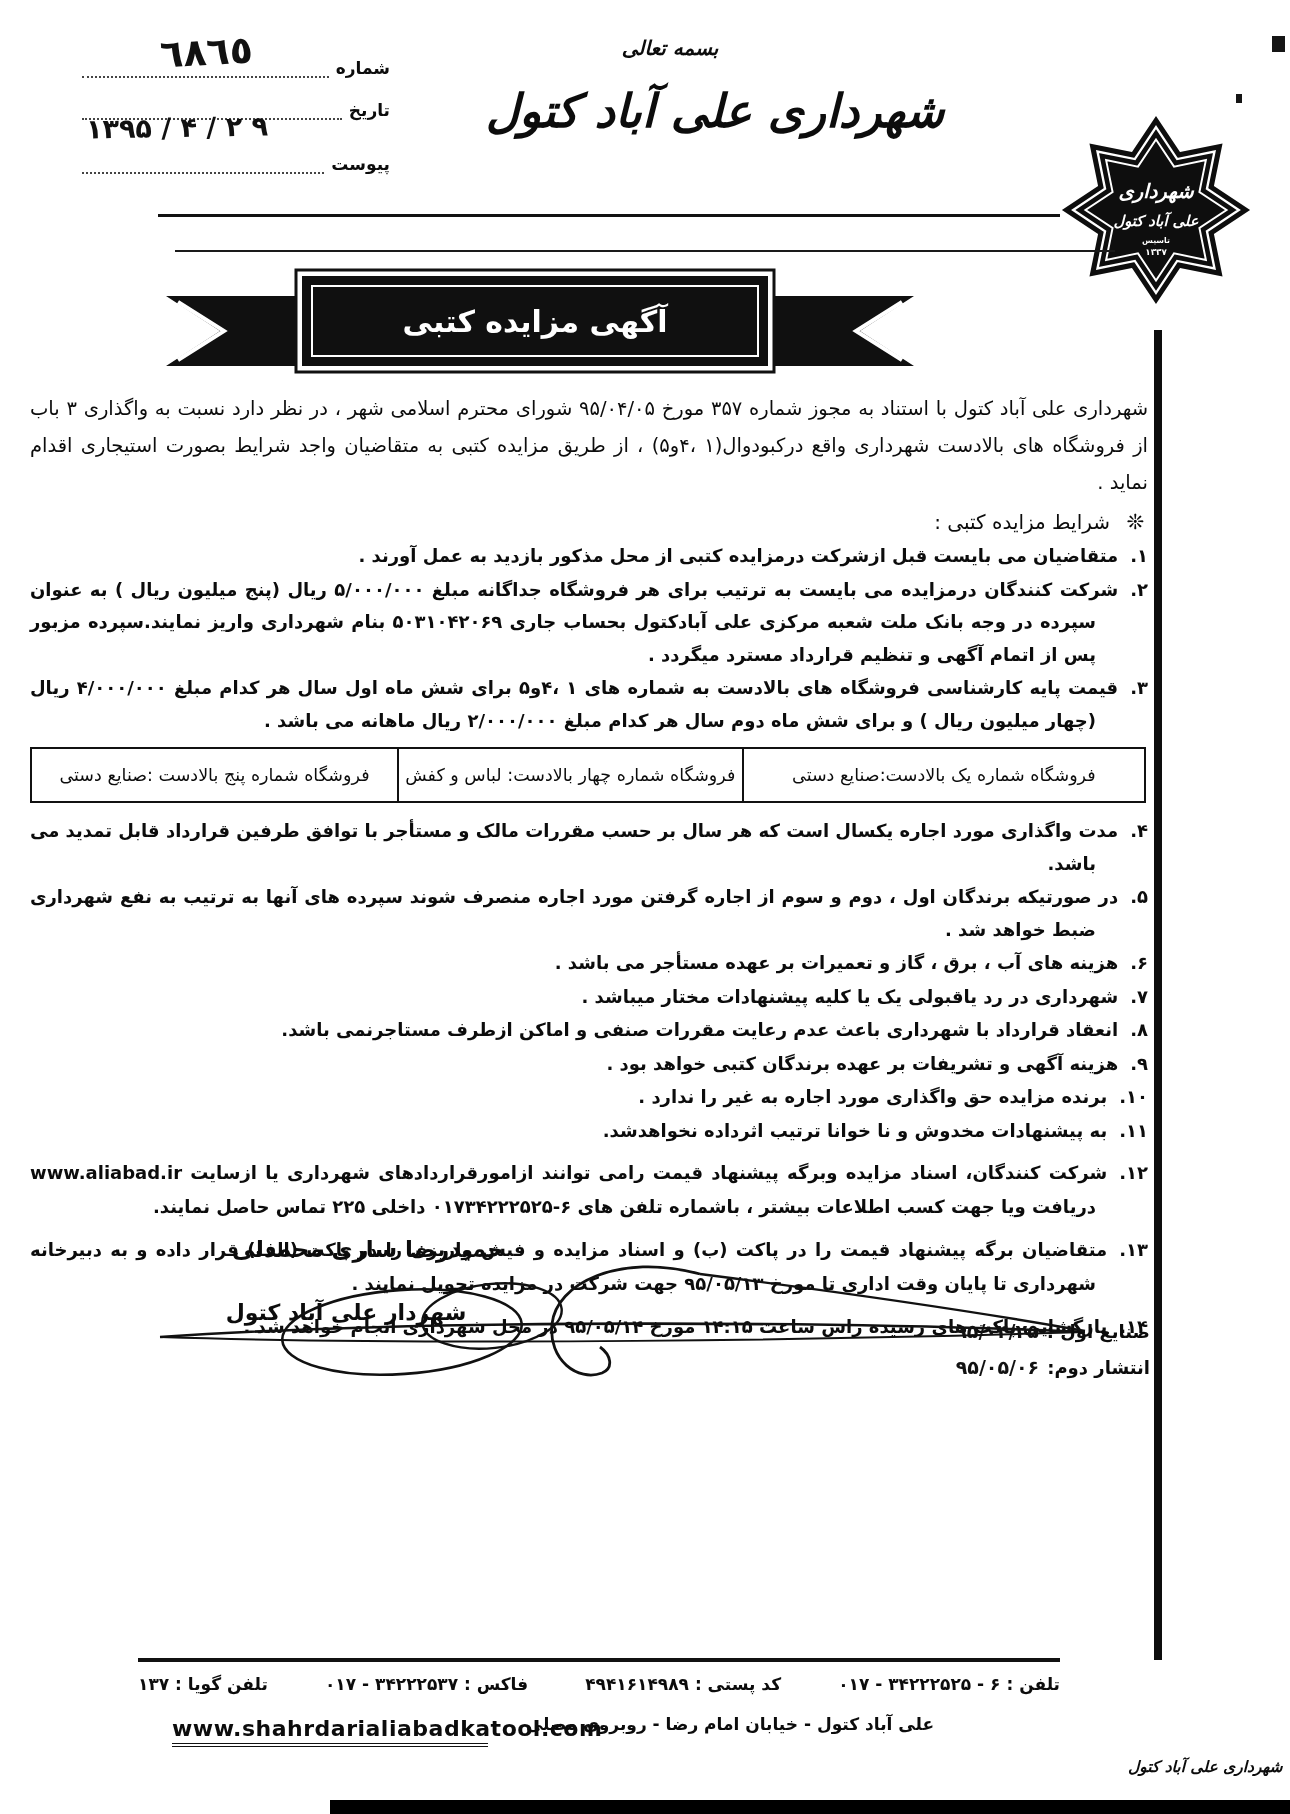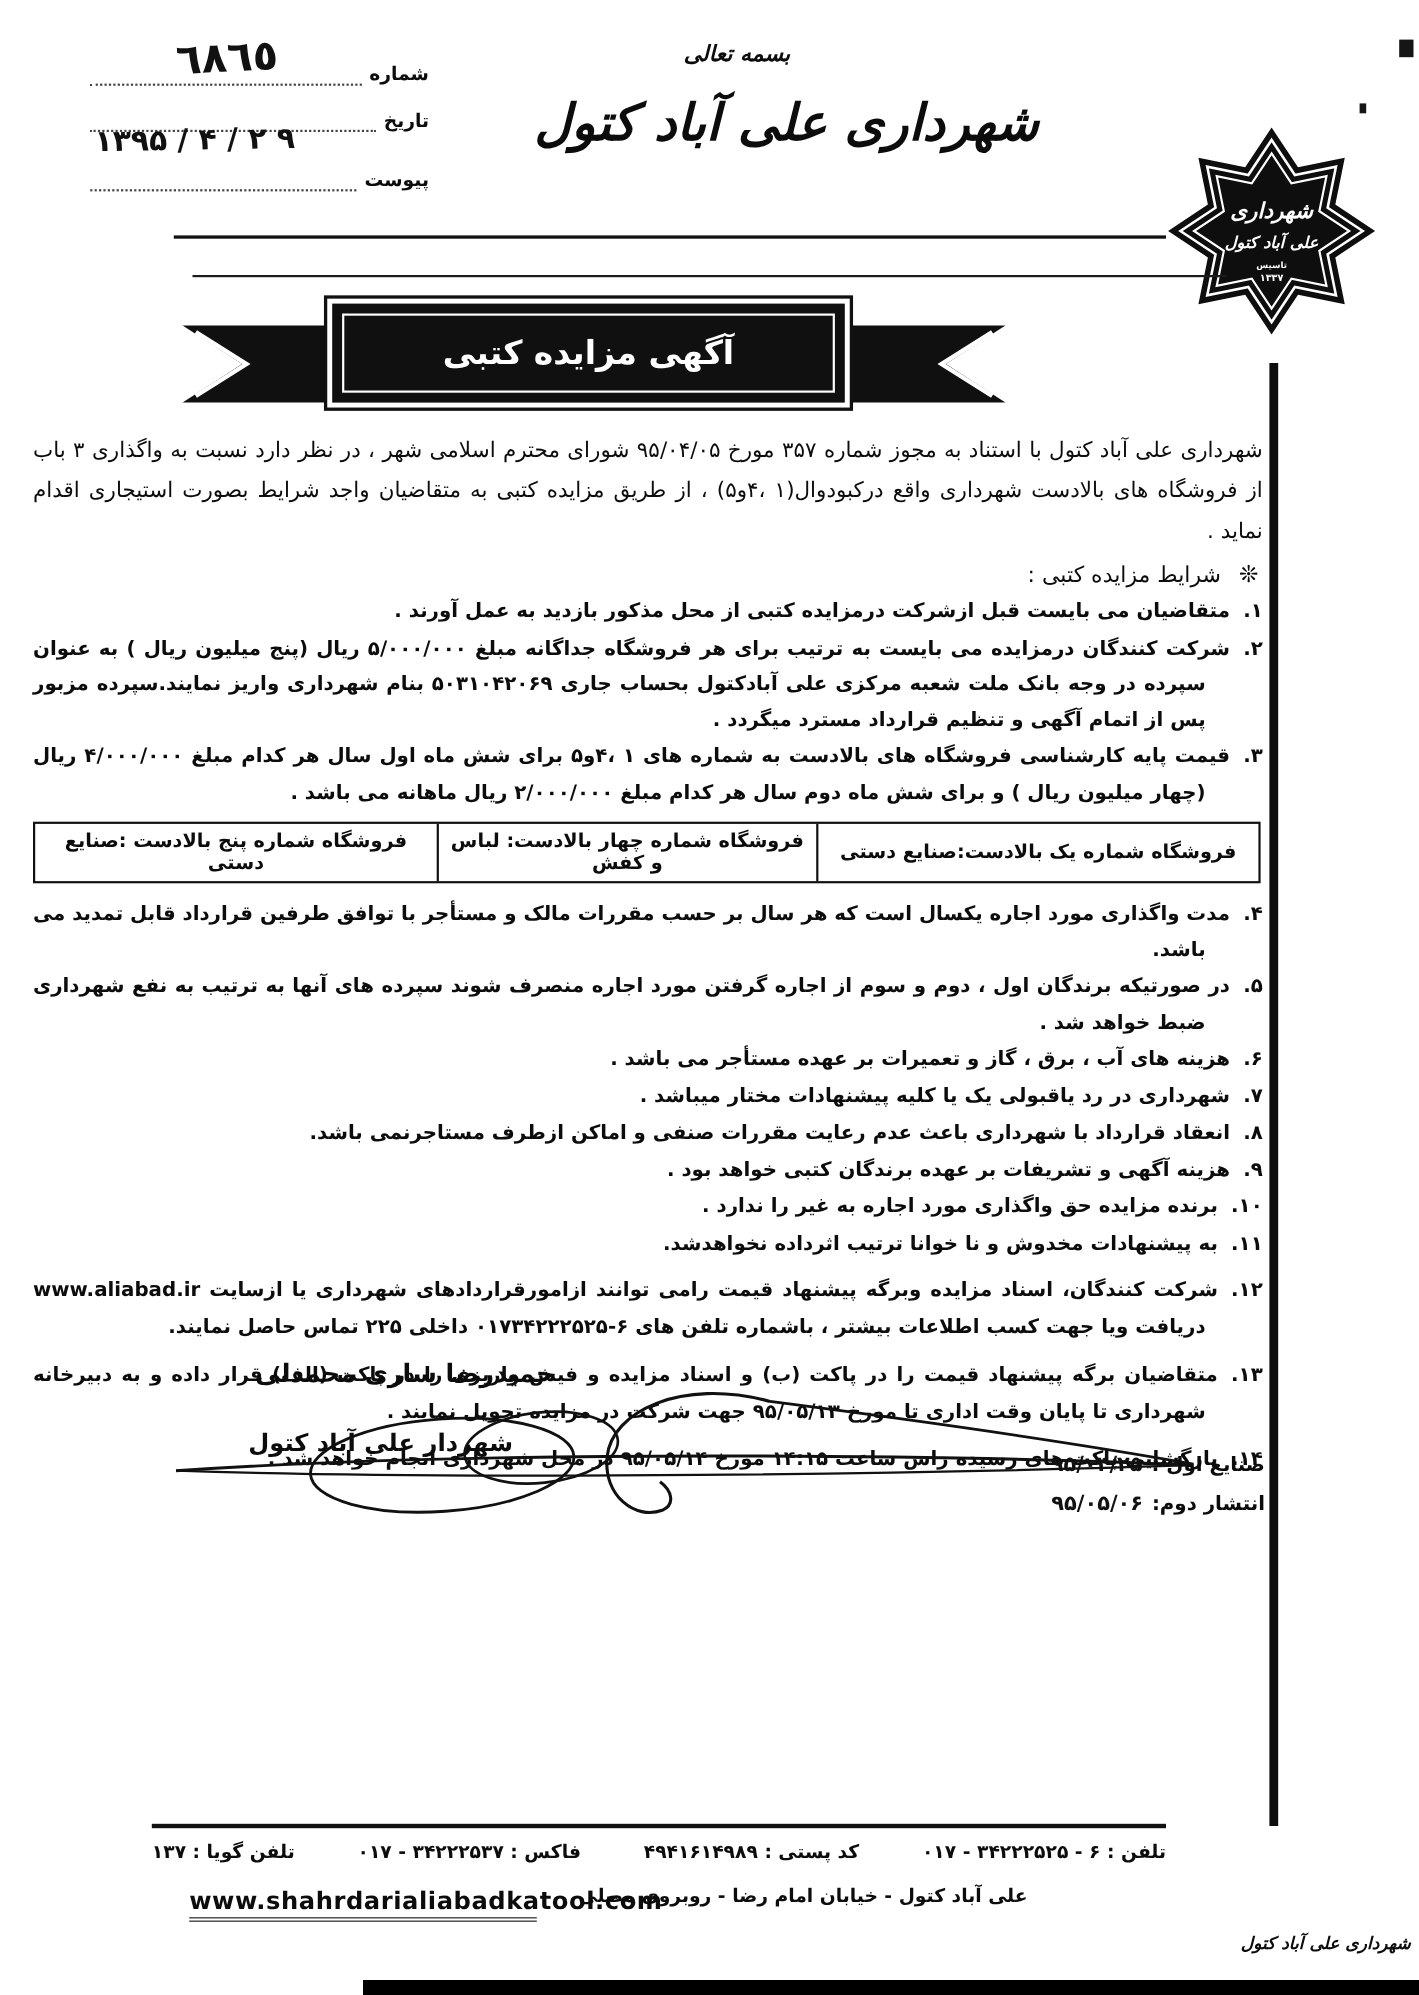--- a/index.html
+++ b/index.html
@@ -34,21 +34,21 @@
   #flow{left:30px;top:390px;width:1118px;direction:rtl;}
   .intro{font-size:19.5px;font-weight:400;line-height:37px;text-align:justify;}
   .cond-head{font-size:20px;font-weight:400;margin:9px 4px 6px 0;direction:rtl;}
   .cond-head .star{font-size:21px;margin-left:10px;}
   .item{font-size:18px;font-weight:700;line-height:32.5px;text-align:justify;
         padding-right:52px;text-indent:-52px;margin-bottom:1px;}
   .item .num{margin-left:12px;}
   .item.sp{margin-top:9px;line-height:34px;}
   .shop-table{display:flex;direction:rtl;border:2.5px solid #111;margin:10px 2px 12px 0;background:#fff;}
   .shop-table .cell{height:52px;display:flex;align-items:center;justify-content:center;
-      font-size:17.5px;font-weight:700;text-align:center;padding:0 6px;box-sizing:border-box;}
+      font-size:17.5px;font-weight:400;text-align:center;padding:0 6px;box-sizing:border-box;}
   .shop-table .cell+.cell{border-left:none;border-right:2.5px solid #111;}
   .c1{width:36%;}.c2{width:31%;}.c3{width:33%;}
 
   
   #sig-name{left:218px;top:1236px;width:300px;text-align:center;font-size:23px;font-weight:700;direction:rtl;white-space:nowrap;}
   #sig-title{left:196px;top:1272px;width:300px;text-align:center;font-size:22px;font-weight:700;direction:rtl;white-space:nowrap;margin-top:28px;}
   #sig-svg{left:140px;top:1252px;}
 
   
   #pub{left:888px;top:1320px;width:262px;direction:rtl;font-size:18px;font-weight:700;}

